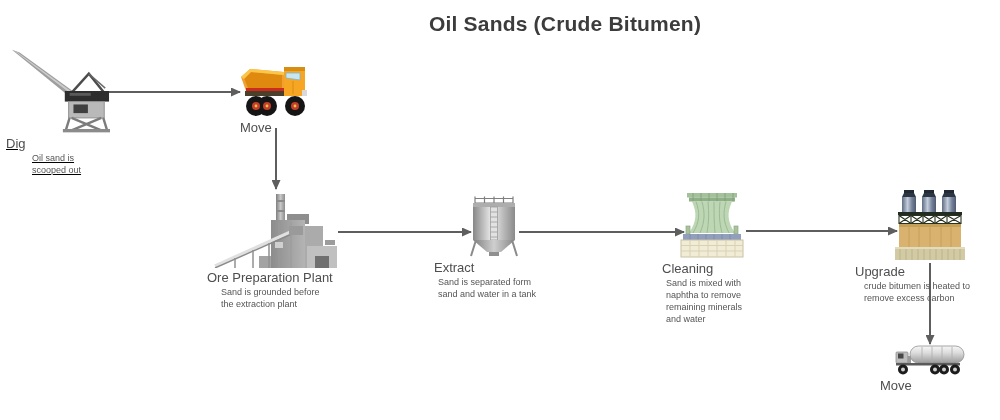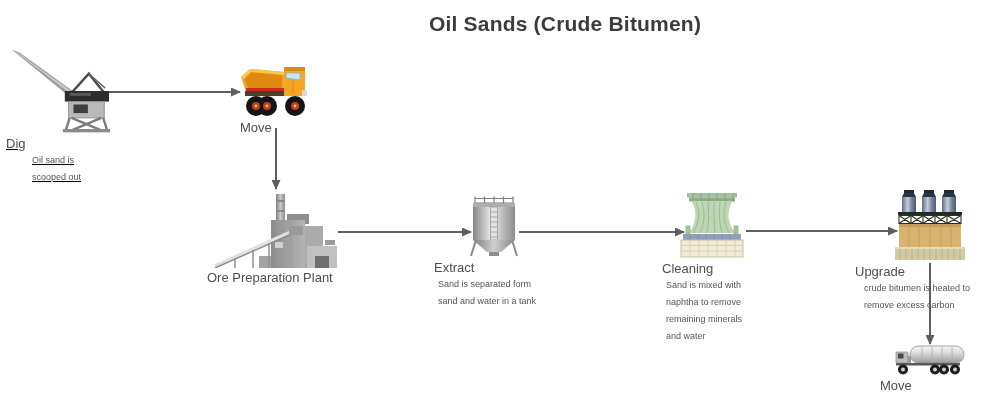--- a/index.html
+++ b/index.html
@@ -8,21 +8,21 @@
     font-family:"Liberation Sans", sans-serif;overflow:hidden;
   }
   .diagram-title{
     position:absolute;top:12px;left:365px;width:400px;text-align:center;
     font-size:21px;font-weight:bold;color:#3c3c3c;letter-spacing:0.2px;
   }
   .arrows{position:absolute;left:0;top:0;width:1000px;height:420px;}
   .stage{position:absolute;text-align:left;}
   .stage svg.icon{display:block;margin:0 auto;}
   .stage .label{font-size:13px;color:#4e4e4e;white-space:nowrap;margin-top:2px;}
-  .stage .desc{font-size:9px;color:#555555;line-height:17px;margin:1px auto 0;}
+  .stage .desc{font-size:9px;color:#555555;line-height:12px;margin:1px auto 0;}
   
   #stage-dig      {left:6px;   top:48px;  width:108px;text-decoration:underline;}
   #stage-move-1   {left:240px; top:64px;  width:76px;}
   #stage-ore-prep {left:207px; top:188px; width:140px;}
   #stage-extract  {left:434px; top:196px; width:120px;}
   #stage-cleaning {left:662px; top:193px; width:100px;}
   #stage-upgrade  {left:855px; top:190px; width:150px;}
   #stage-move-2   {left:880px; top:344px; width:100px;}
   #stage-dig .desc{width:56px;}
   #stage-ore-prep .desc{width:112px;}
@@ -125,20 +125,21 @@
       <rect x="46" y="68" width="12" height="12" fill="#a3a3a3"></rect>
       <line x1="2" y1="78" x2="82" y2="42" stroke="#e0e0e0" stroke-width="3.5"></line>
       <line x1="2" y1="80" x2="82" y2="44.5" stroke="#8a8a8a" stroke-width="1.4"></line>
       <rect x="76" y="38" width="14" height="9" fill="#9a9a9a"></rect>
       <line x1="22" y1="70" x2="22" y2="80" stroke="#909090" stroke-width="1.5"></line>
       <line x1="40" y1="62" x2="40" y2="80" stroke="#909090" stroke-width="1.5"></line>
       <line x1="56" y1="55" x2="56" y2="80" stroke="#909090" stroke-width="1.5"></line>
       <rect x="62" y="54" width="8" height="6" fill="#d0d0d0"></rect>
     </svg>
     <div class="label">Ore Preparation Plant</div>
+    <div class="desc">Sand is grounded before the extraction plant</div>
   </div>
 
   <div class="stage" id="stage-cleaning">
     <svg class="icon" width="64" height="66" viewBox="0 0 64 66">
       <rect x="7" y="0" width="50" height="4.5" fill="#a3c29b"></rect>
       <rect x="9" y="4.5" width="46" height="4" fill="#8fb086"></rect>
       <g stroke="#7d9c75" stroke-width="0.8">
         <line x1="13" y1="0" x2="13" y2="8.5"></line>
           <line x1="21" y1="0" x2="21" y2="8.5"></line>
         <line x1="29" y1="0" x2="29" y2="8.5"></line>

